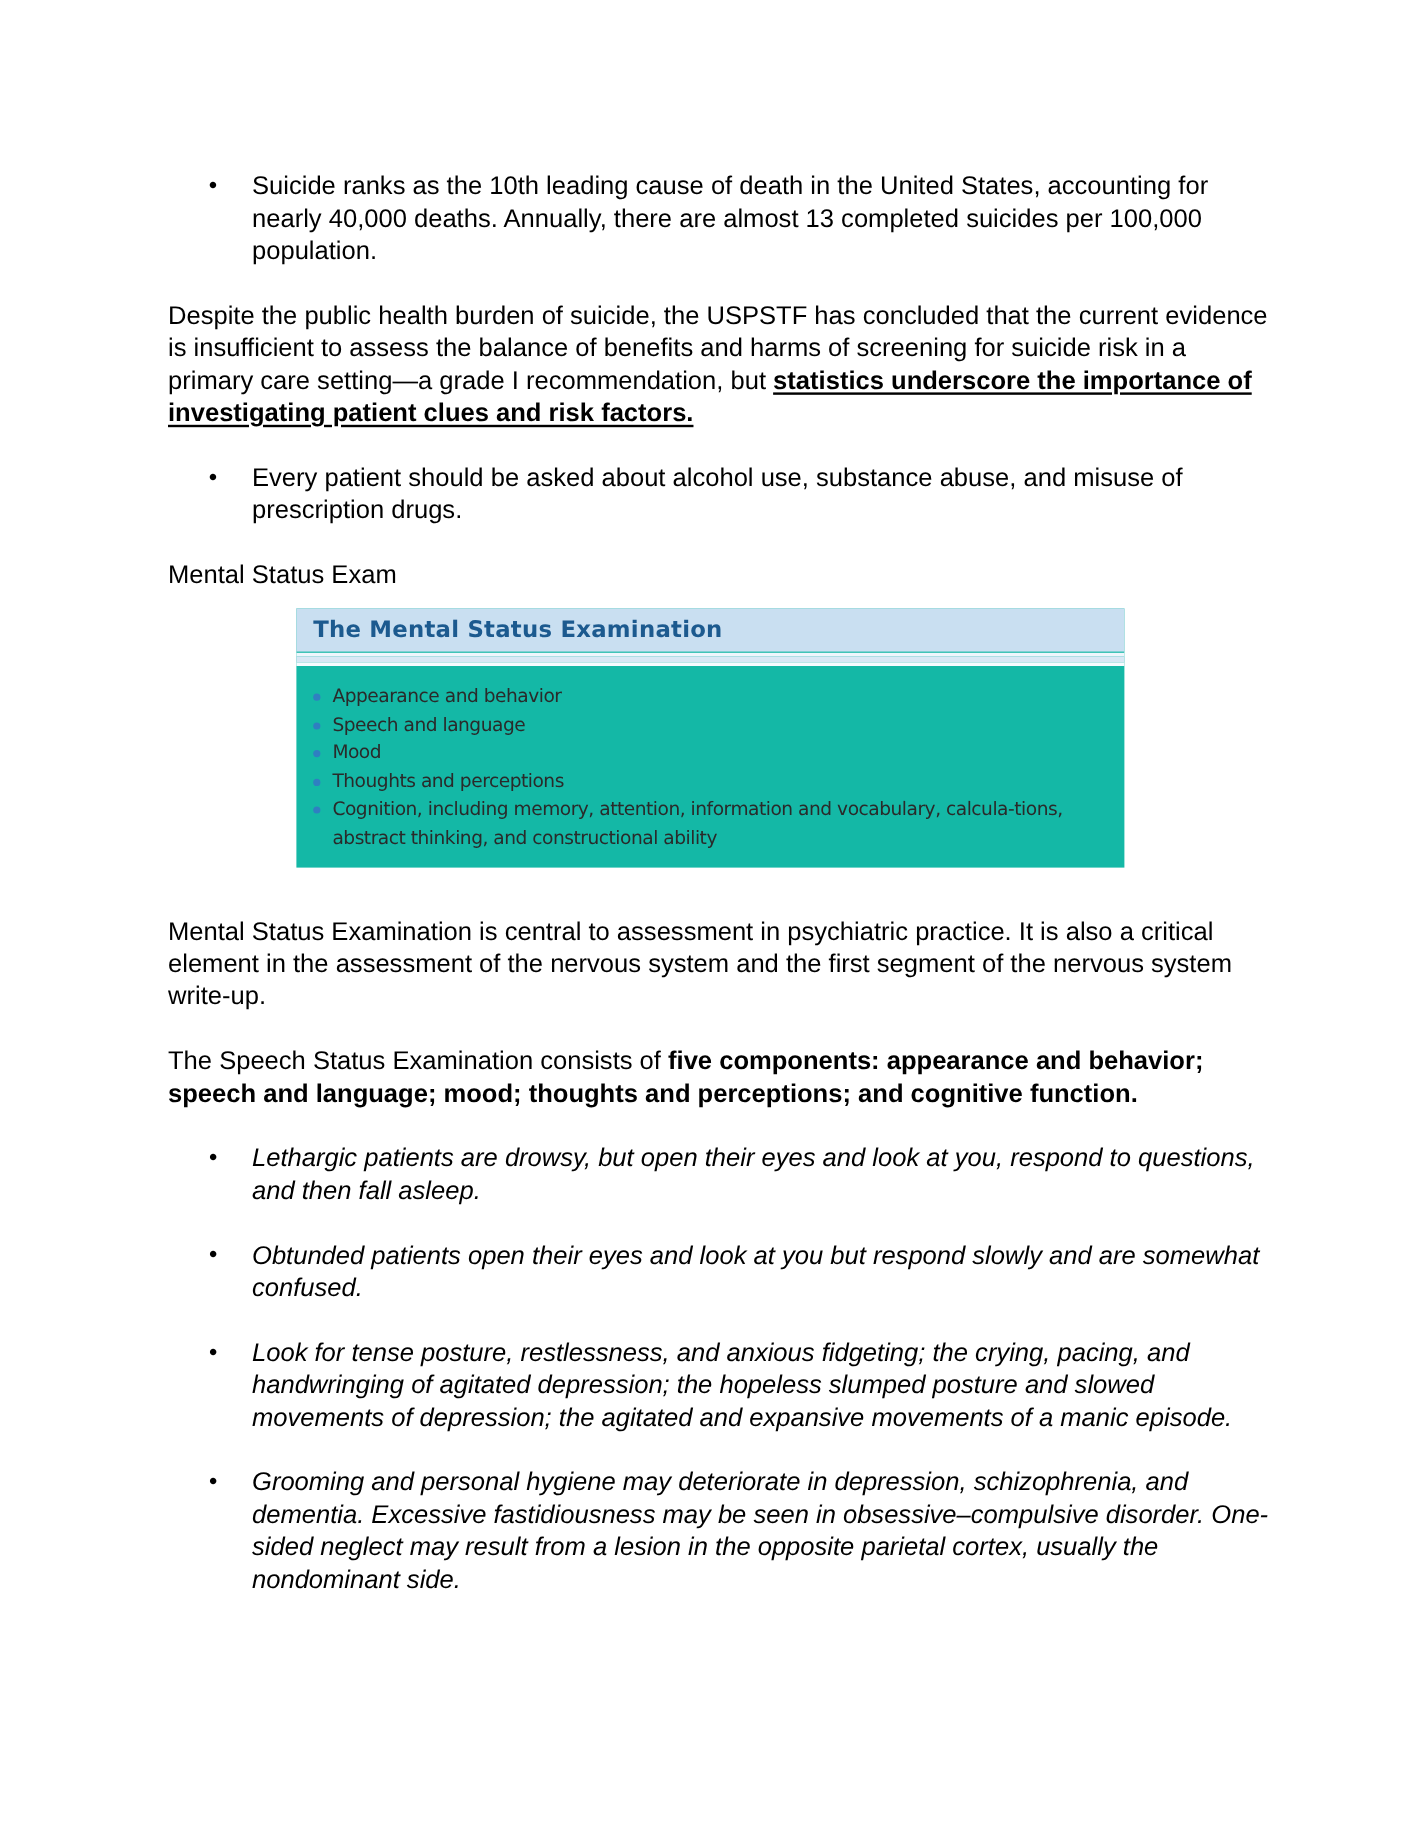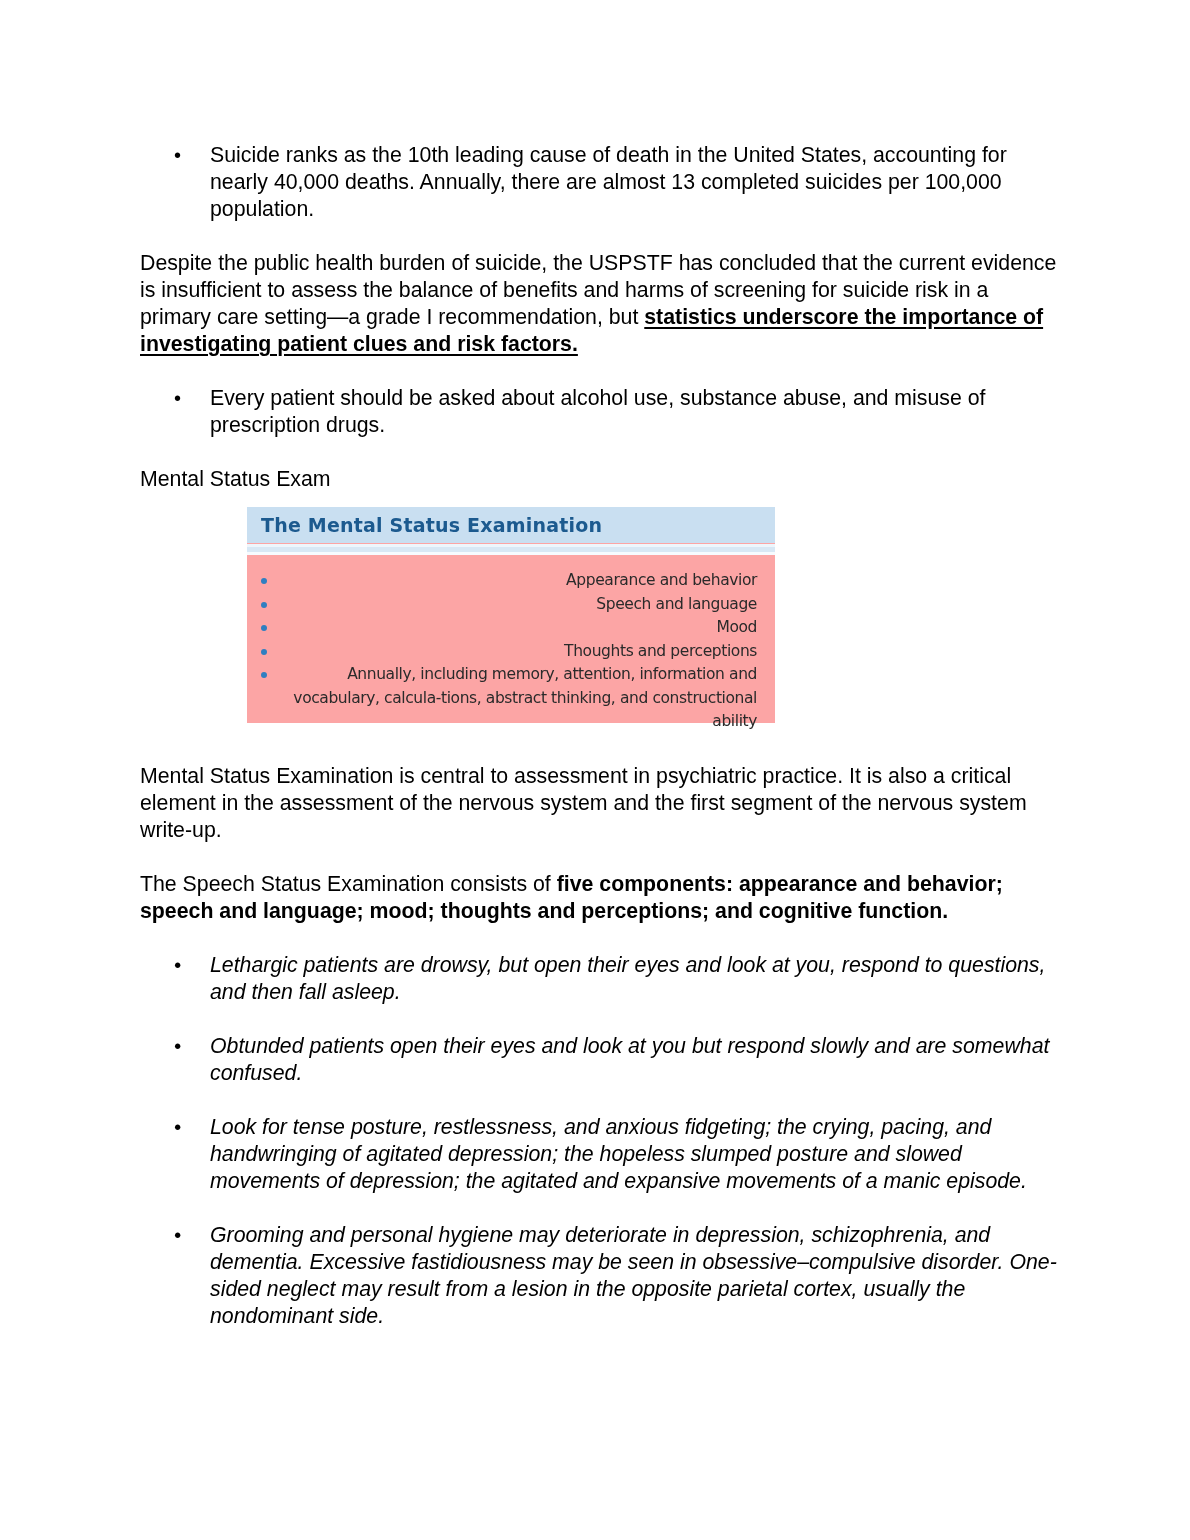--- a/index.html
+++ b/index.html
@@ -10,32 +10,32 @@
     p { margin: 0; }
     .para { margin-bottom: 27px; }
     ul.bul { list-style: none; margin: 0; padding: 0; }
     ul.bul li { position: relative; padding-left: 70px; margin-bottom: 27px; }
     ul.bul li .dot { position: absolute; left: 34px; top: 0; font-size: 20px; }
     .it { font-style: italic; }
     .bu { font-weight: bold; text-decoration: underline; text-underline-offset: 3px; }
     .b { font-weight: bold; }
     h3.heading { font-size: 21.3px; font-weight: normal; margin: 0 0 14px 0; line-height: 27px; }
 
-    .figure { margin-left: 107px; width: 528px; height: 216px; background: #fca5a5;
+    .figure { margin-left: 107px; width: 690px; height: 216px; background: #14b8a6;
               position: relative; margin-bottom: 40px; }
     .fig-head { height: 36px; padding-left: 14px; display: flex; align-items: center;
                 background: #c9dff1; }
     .fig-title { font-family: "DejaVu Sans", sans-serif; font-weight: bold; color: #1c5a8f;
                  font-size: 19px; letter-spacing: 0.2px; }
     .fig-sep1 { height: 3px; background: #eef6fc; margin-top: 1px; }
     .fig-band { height: 5px; background: #d8e8f5; }
     .fig-sep2 { height: 3px; background: #f6fbff; }
     .fig-list { list-style: none; margin: 0; padding: 14px 18px 0 14px; }
     .fig-list li { position: relative; padding-left: 16px; font-size: 15.5px; line-height: 23.5px;
-                   color: #2a2a2a; font-family: "DejaVu Sans", sans-serif; letter-spacing: -0.4px; text-align: right; }
+                   color: #2a2a2a; font-family: "DejaVu Sans", sans-serif; letter-spacing: -0.4px; }
     .fig-list li .fdot { position: absolute; left: 0; top: 9px; width: 6px; height: 6px;
                          border-radius: 50%; background: #2f7fc1; }
   </style>
 </head>
 <body>
 
 <div class="page">
 
   <ul class="bul">
     <li>
@@ -62,21 +62,21 @@
       <span class="fig-title">The Mental Status Examination</span>
     </div>
     <div class="fig-sep1"></div>
     <div class="fig-band"></div>
     <div class="fig-sep2"></div>
     <ul class="fig-list">
       <li><span class="fdot"></span><span>Appearance and behavior</span></li>
       <li><span class="fdot"></span><span>Speech and language</span></li>
       <li><span class="fdot"></span><span>Mood</span></li>
       <li><span class="fdot"></span><span>Thoughts and perceptions</span></li>
-      <li><span class="fdot"></span><span>Annually, including memory, attention, information and vocabulary, calcula-tions, abstract thinking, and constructional ability</span></li>
+      <li><span class="fdot"></span><span>Cognition, including memory, attention, information and vocabulary, calcula-tions, abstract thinking, and constructional ability</span></li>
     </ul>
   </div>
 
   <p class="para">Mental Status Examination is central to assessment in psychiatric practice. It is also a critical element in the assessment of the nervous system and the first segment of the nervous system write-up.</p>
 
   <p class="para">
     <span>The Speech Status Examination consists of </span><span class="b">five components: appearance and behavior; speech and language; mood; thoughts and perceptions; and cognitive function.</span>
   </p>
 
   <ul class="bul it">

